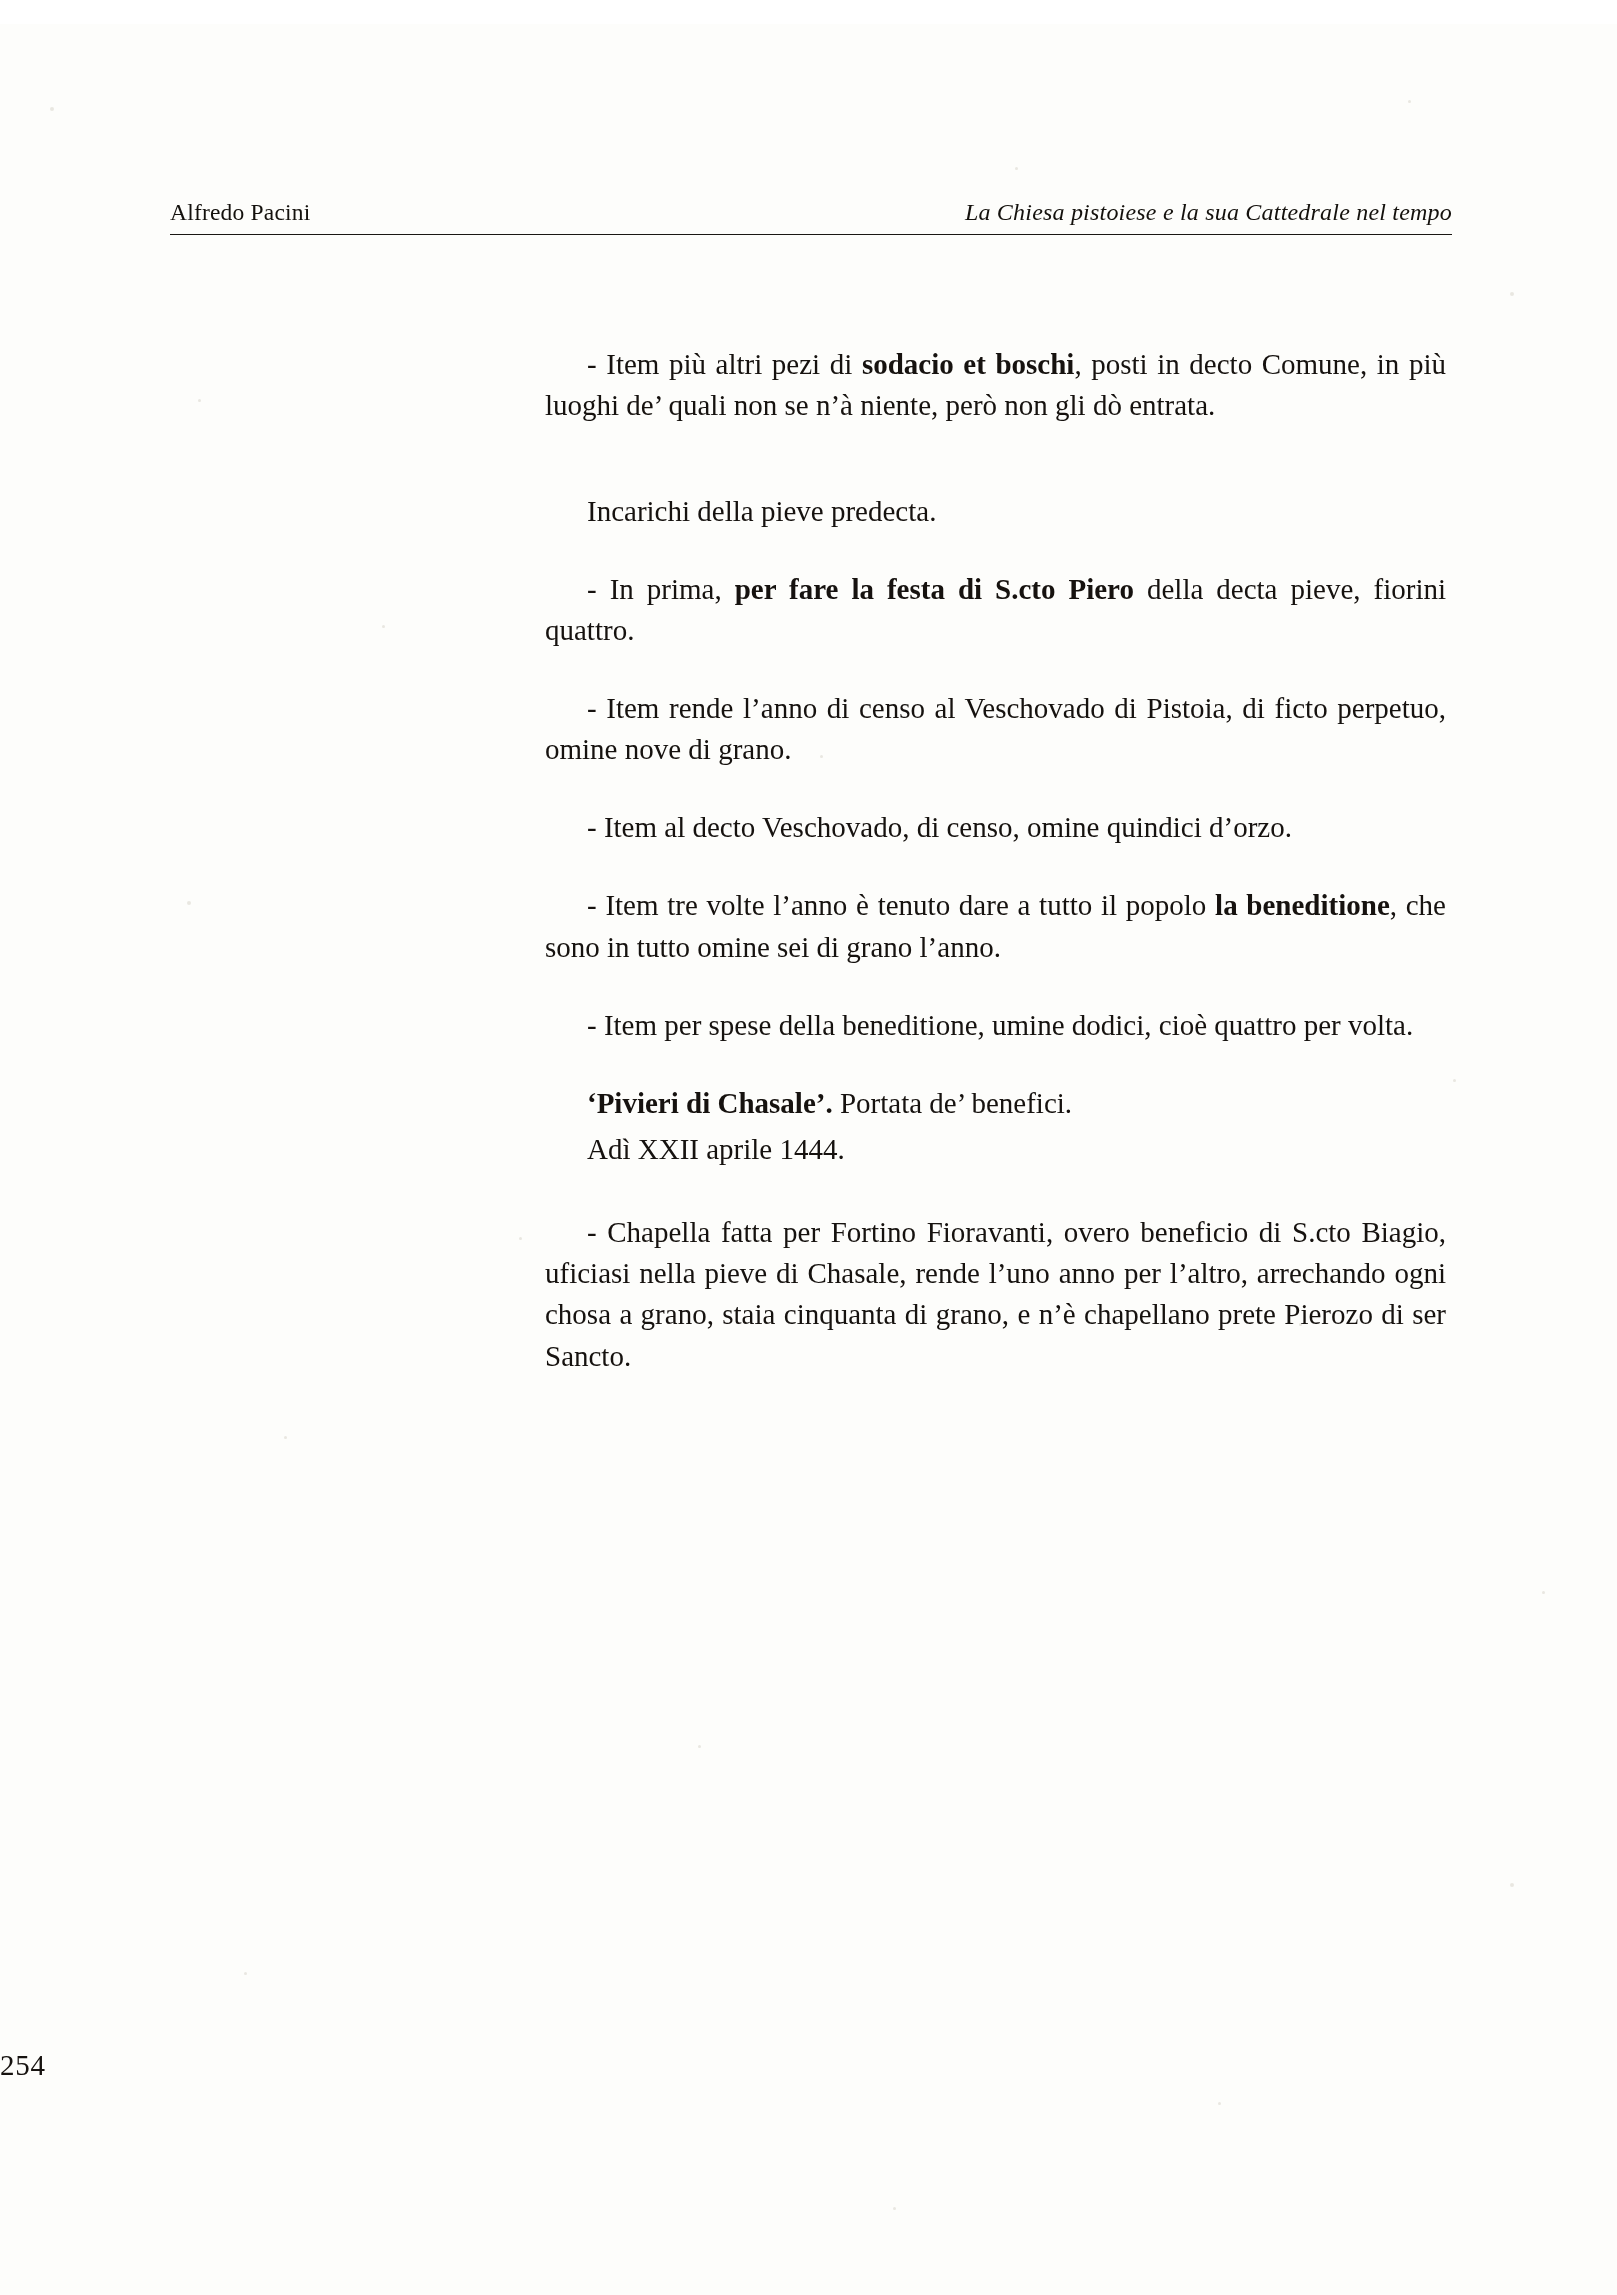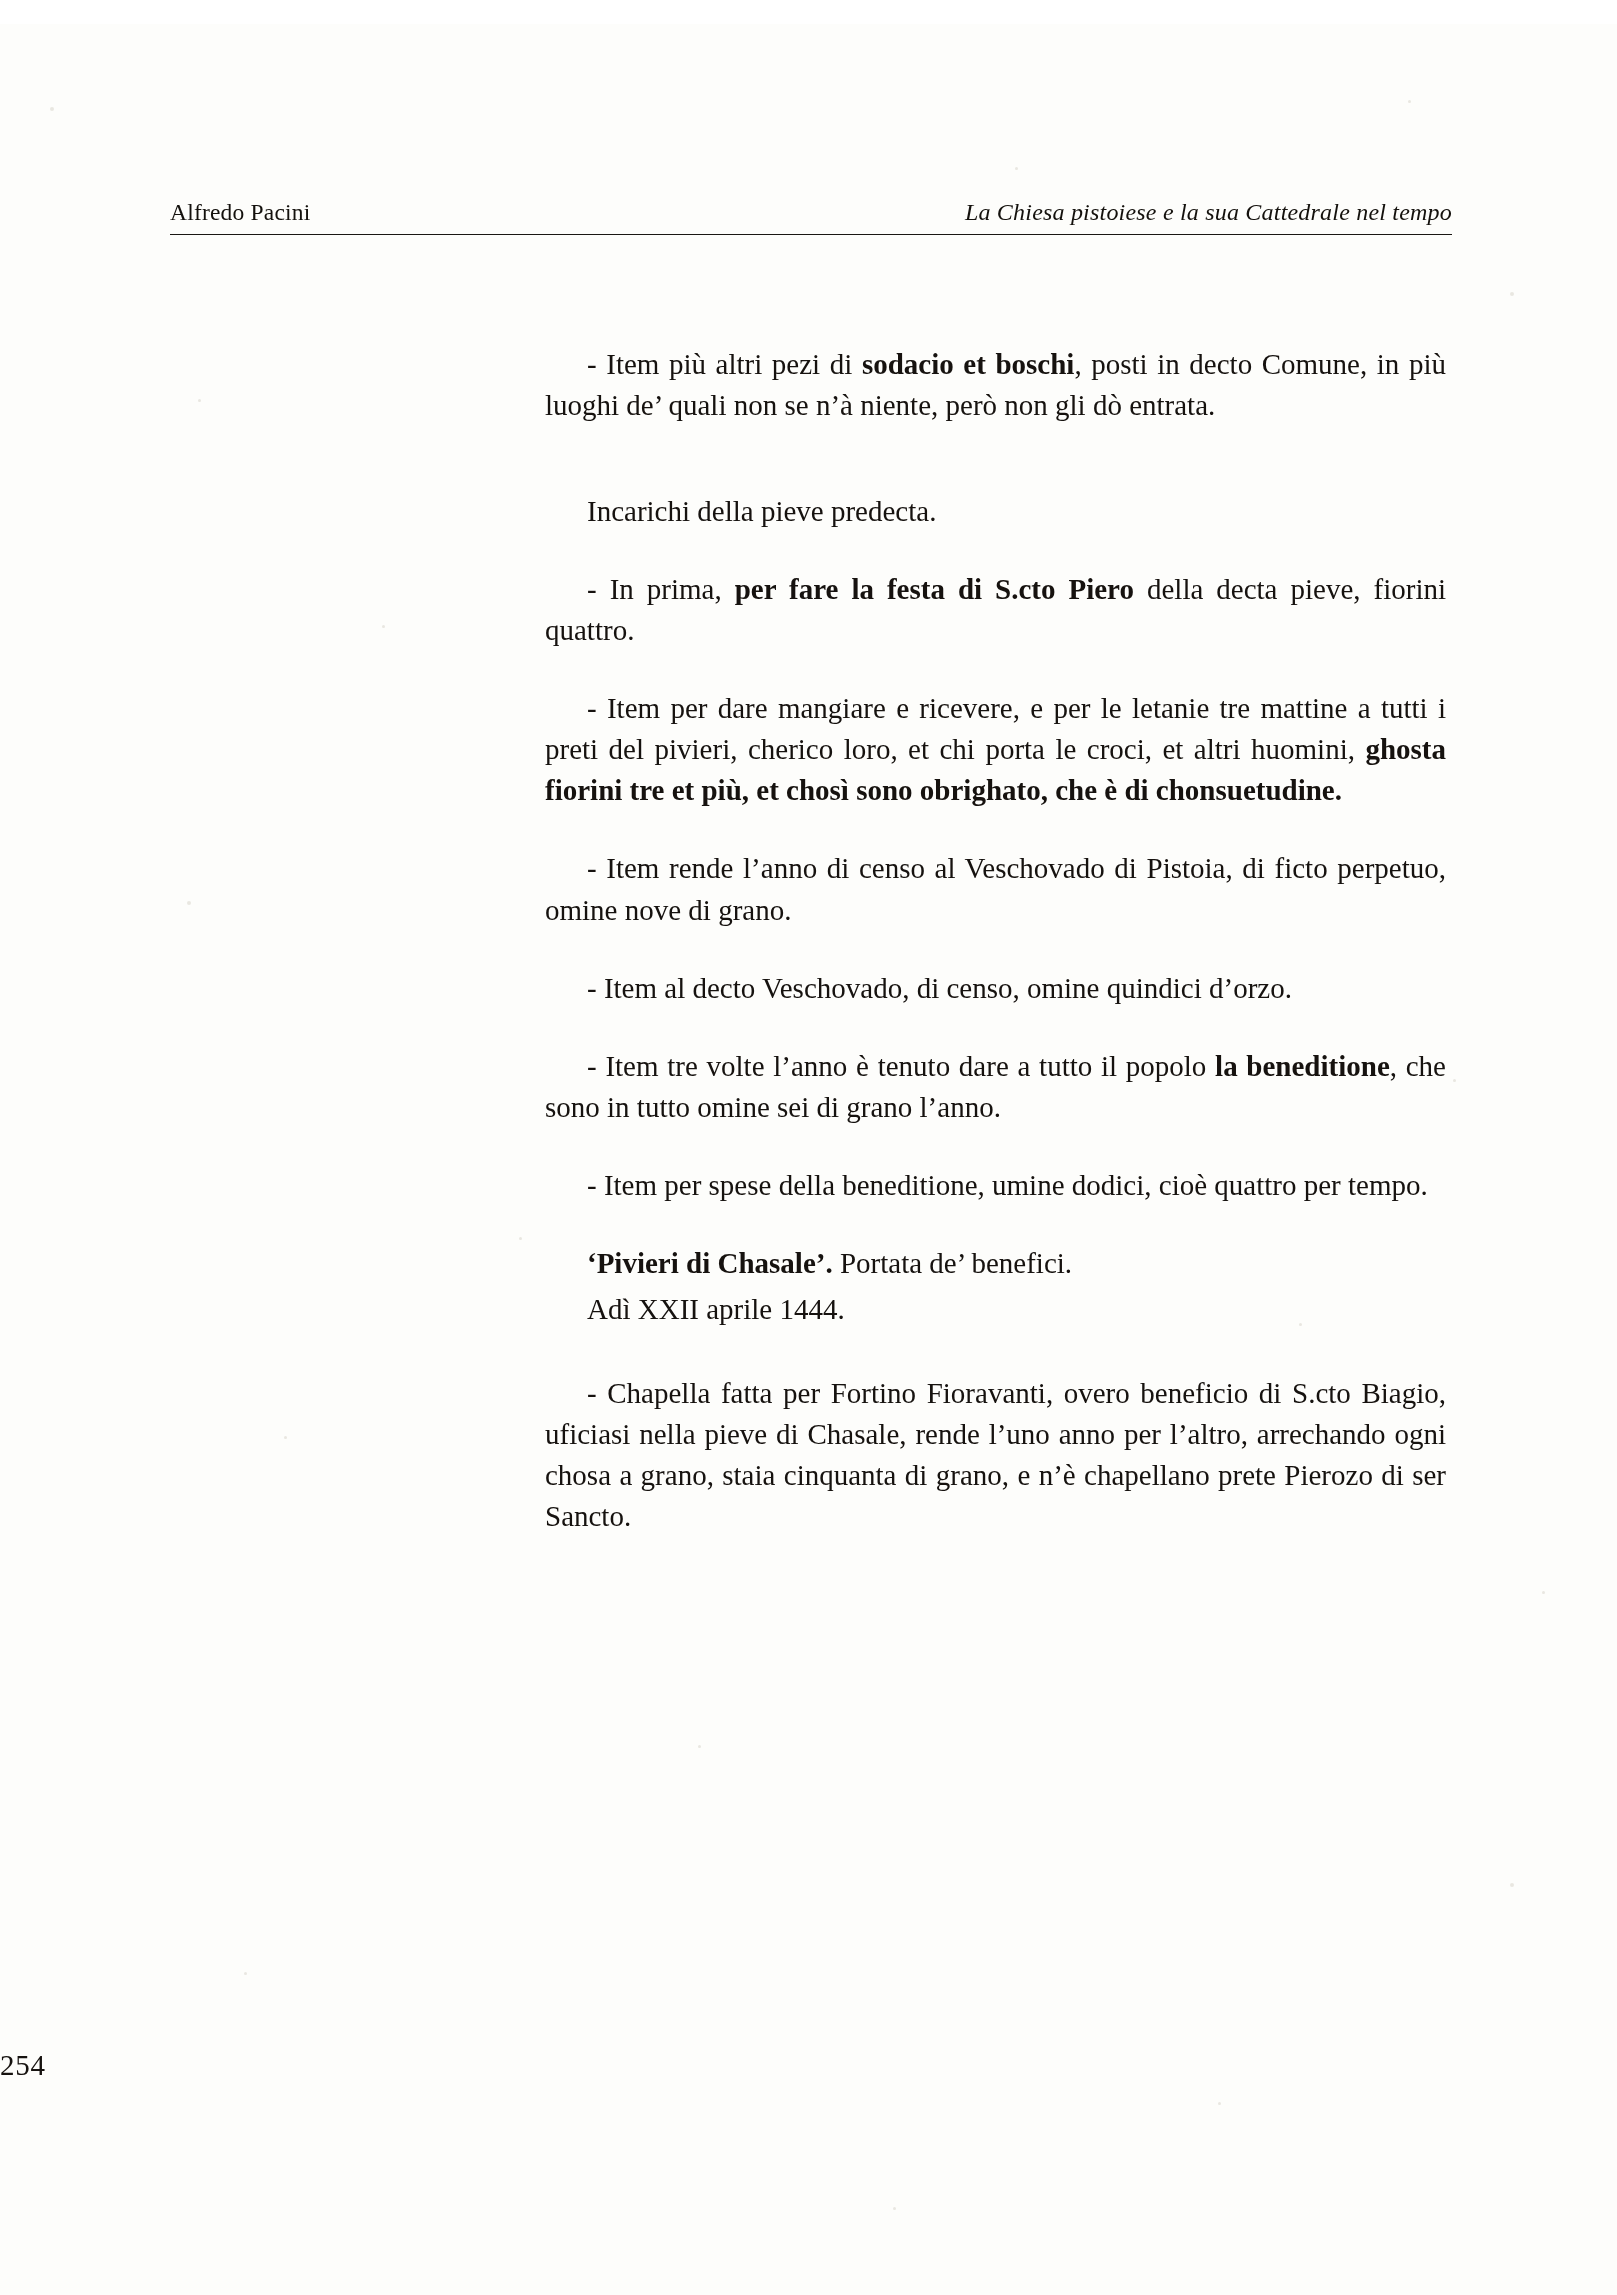--- a/index.html
+++ b/index.html
@@ -127,30 +127,29 @@
   <div class="content">
 
     <p class="para"><span>- Item più altri pezi di </span><b>sodacio et boschi</b><span>, posti in decto Comune, in più luoghi de’ quali non se n’à niente, però non gli dò entrata.</span></p>
 
     <div class="gap-big"></div>
 
     <p class="heading">Incarichi della pieve predecta.</p>
 
     <p class="para"><span>- In prima, </span><b>per fare la festa di S.cto Piero</b><span> della decta pieve, fiorini quattro.</span></p>
 
-    <p class="para"><span>- Item per dare mangiare e ricevere, e per le letanie tre mattine a tutti i preti del pivieri, cherico loro, et chi porta le croci, et altri huomini, </span><b>ghosta fiorini tre et più, et chosì sono obrighato, che è di chonsuetudine.</b></p>
 
 
     <p class="para">- Item rende l’anno di censo al Veschovado di Pistoia, di ficto perpetuo, omine nove di grano.</p>
 
     <p class="para">- Item al decto Veschovado, di censo, omine quindici d’orzo.</p>
 
     <p class="para"><span>- Item tre volte l’anno è tenuto dare a tutto il popolo </span><b>la beneditione</b><span>, che sono in tutto omine sei di grano l’anno.</span></p>
 
-    <p class="para">- Item per spese della beneditione, umine dodici, cioè quattro per tempo.</p>
+    <p class="para">- Item per spese della beneditione, umine dodici, cioè quattro per volta.</p>
 
     <p class="subhead"><b>‘Pivieri di Chasale’.</b><span> Portata de’ benefici.</span></p>
 
     <p class="subhead2">Adì XXII aprile 1444.</p>
 
     <p class="para">- Chapella fatta per Fortino Fioravanti, overo beneficio di S.cto Biagio, uficiasi nella pieve di Chasale, rende l’uno anno per l’altro, arrechando ogni chosa a grano, staia cinquanta di grano, e n’è chapellano prete Pierozo di ser Sancto.</p>
 
   </div>
 
   <div class="folio">254</div>

